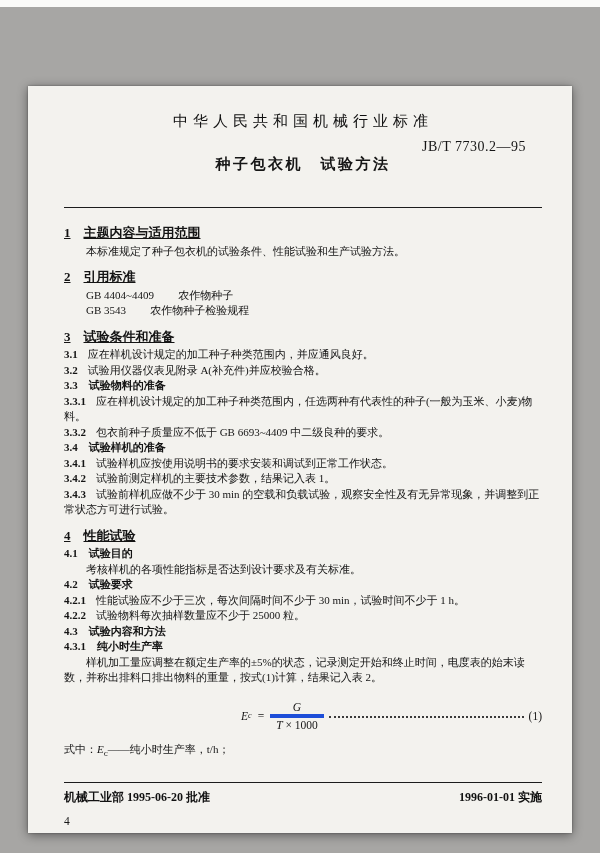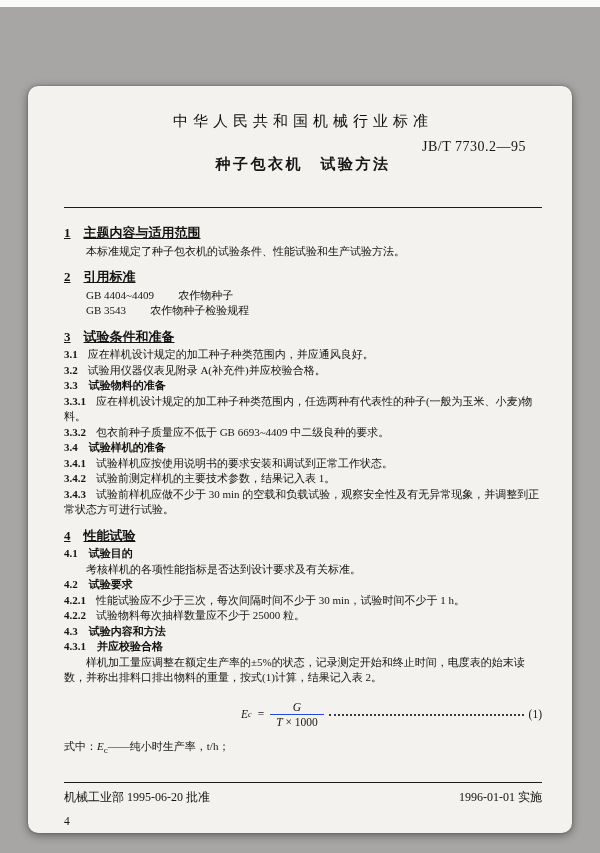--- a/index.html
+++ b/index.html
@@ -13,21 +13,20 @@
   .scan-top-strip {
     position: absolute; top: 0; left: 0; right: 0; height: 7px;
     background: #fafaf8;
   }
   .page {
     position: absolute; left: 28px; top: 86px;
     width: 544px; height: 747px;
     background: #f3f2ee;
     box-shadow: 0 2px 10px rgba(0,0,0,0.45), 0 0 2px rgba(0,0,0,0.35);
     color: #161616;
-    border-radius: 10px;
   }
   
   .header { padding: 26px 30px 0 36px; }
   .org-title {
     text-align: center;
     font-size: 15px;
     letter-spacing: 5px;
     color: #101010;
     white-space: nowrap;
   }
@@ -67,38 +66,38 @@
     margin: 15px 30px 0 36px;
     font-size: 11.5px;
   }
   .fspacer { flex: 1; }
   .formula { display: inline-flex; align-items: center; white-space: nowrap; }
   .ivar { font-style: italic; }
   .formula sub { font-size: 8px; font-style: italic; }
   .formula .eq { margin: 0 6px; }
   .frac { display: inline-block; text-align: center; vertical-align: middle; }
   .frac .fnum { display: block; padding: 0 6px 1px; }
-  .frac .fden { display: block; border-top: 1px solid #1d4ed8; padding: 1px 6px 0; }
+  .frac .fden { display: block; border-top: 4px solid #1d4ed8; padding: 1px 6px 0; }
   .leader {
     flex: 1.1;
     border-bottom: 2px dotted #3a3a3a;
     height: 0; align-self: center;
     margin: 0 5px; transform: translateY(1px);
   }
   .eq-num { font-size: 11.5px; }
   .where-line {
     margin: 11px 30px 0 36px;
     font-size: 11px;
   }
   
   .footer { position: absolute; left: 36px; right: 30px; bottom: 6px; }
   .footer-rule { border: none; border-top: 1.5px solid #1c1c1c; margin: 0 0 6px 0; }
   .footer-row {
     display: flex; justify-content: space-between;
-    font-size: 12px; font-weight: normal; color: #121212;
+    font-size: 12px; font-weight: bold; color: #121212;
   }
   .page-num { margin-top: 9px; font-size: 11.5px; }
 </style>
 </head>
 <body>
 
 <div class="scan-top-strip"></div>
 
 <div class="page">
 
@@ -127,21 +126,21 @@
       <div class="line clause"><span class="ln-num">3.4.1</span><span class="ln-text">试验样机应按使用说明书的要求安装和调试到正常工作状态。</span></div>
       <div class="line clause"><span class="ln-num">3.4.2</span><span class="ln-text">试验前测定样机的主要技术参数，结果记入表 1。</span></div>
       <div class="line clause"><span class="ln-num">3.4.3</span><span class="ln-text">试验前样机应做不少于 30 min 的空载和负载试验，观察安全性及有无异常现象，并调整到正常状态方可进行试验。</span></div>
       <div class="line h1"><span class="ln-num">4</span><span class="ln-text">性能试验</span></div>
       <div class="line h2"><span class="ln-num">4.1</span><span class="ln-text">试验目的</span></div>
       <div class="line p">考核样机的各项性能指标是否达到设计要求及有关标准。</div>
       <div class="line h2"><span class="ln-num">4.2</span><span class="ln-text">试验要求</span></div>
       <div class="line clause"><span class="ln-num">4.2.1</span><span class="ln-text">性能试验应不少于三次，每次间隔时间不少于 30 min，试验时间不少于 1 h。</span></div>
       <div class="line clause"><span class="ln-num">4.2.2</span><span class="ln-text">试验物料每次抽样数量应不少于 25000 粒。</span></div>
       <div class="line h2"><span class="ln-num">4.3</span><span class="ln-text">试验内容和方法</span></div>
-      <div class="line h2"><span class="ln-num">4.3.1</span><span class="ln-text">并应校验合格</span></div>
+      <div class="line h2"><span class="ln-num">4.3.1</span><span class="ln-text">纯小时生产率</span></div>
       <div class="line p">样机加工量应调整在额定生产率的±5%的状态，记录测定开始和终止时间，电度表的始末读数，并称出排料口排出物料的重量，按式(1)计算，结果记入表 2。</div>
     </div>
 
   <div class="formula-row">
     <span class="fspacer"></span>
     <span class="formula">
       <span class="ivar">E</span>
         <sub>c</sub>
       <span class="eq">=</span>
       <span class="frac">

